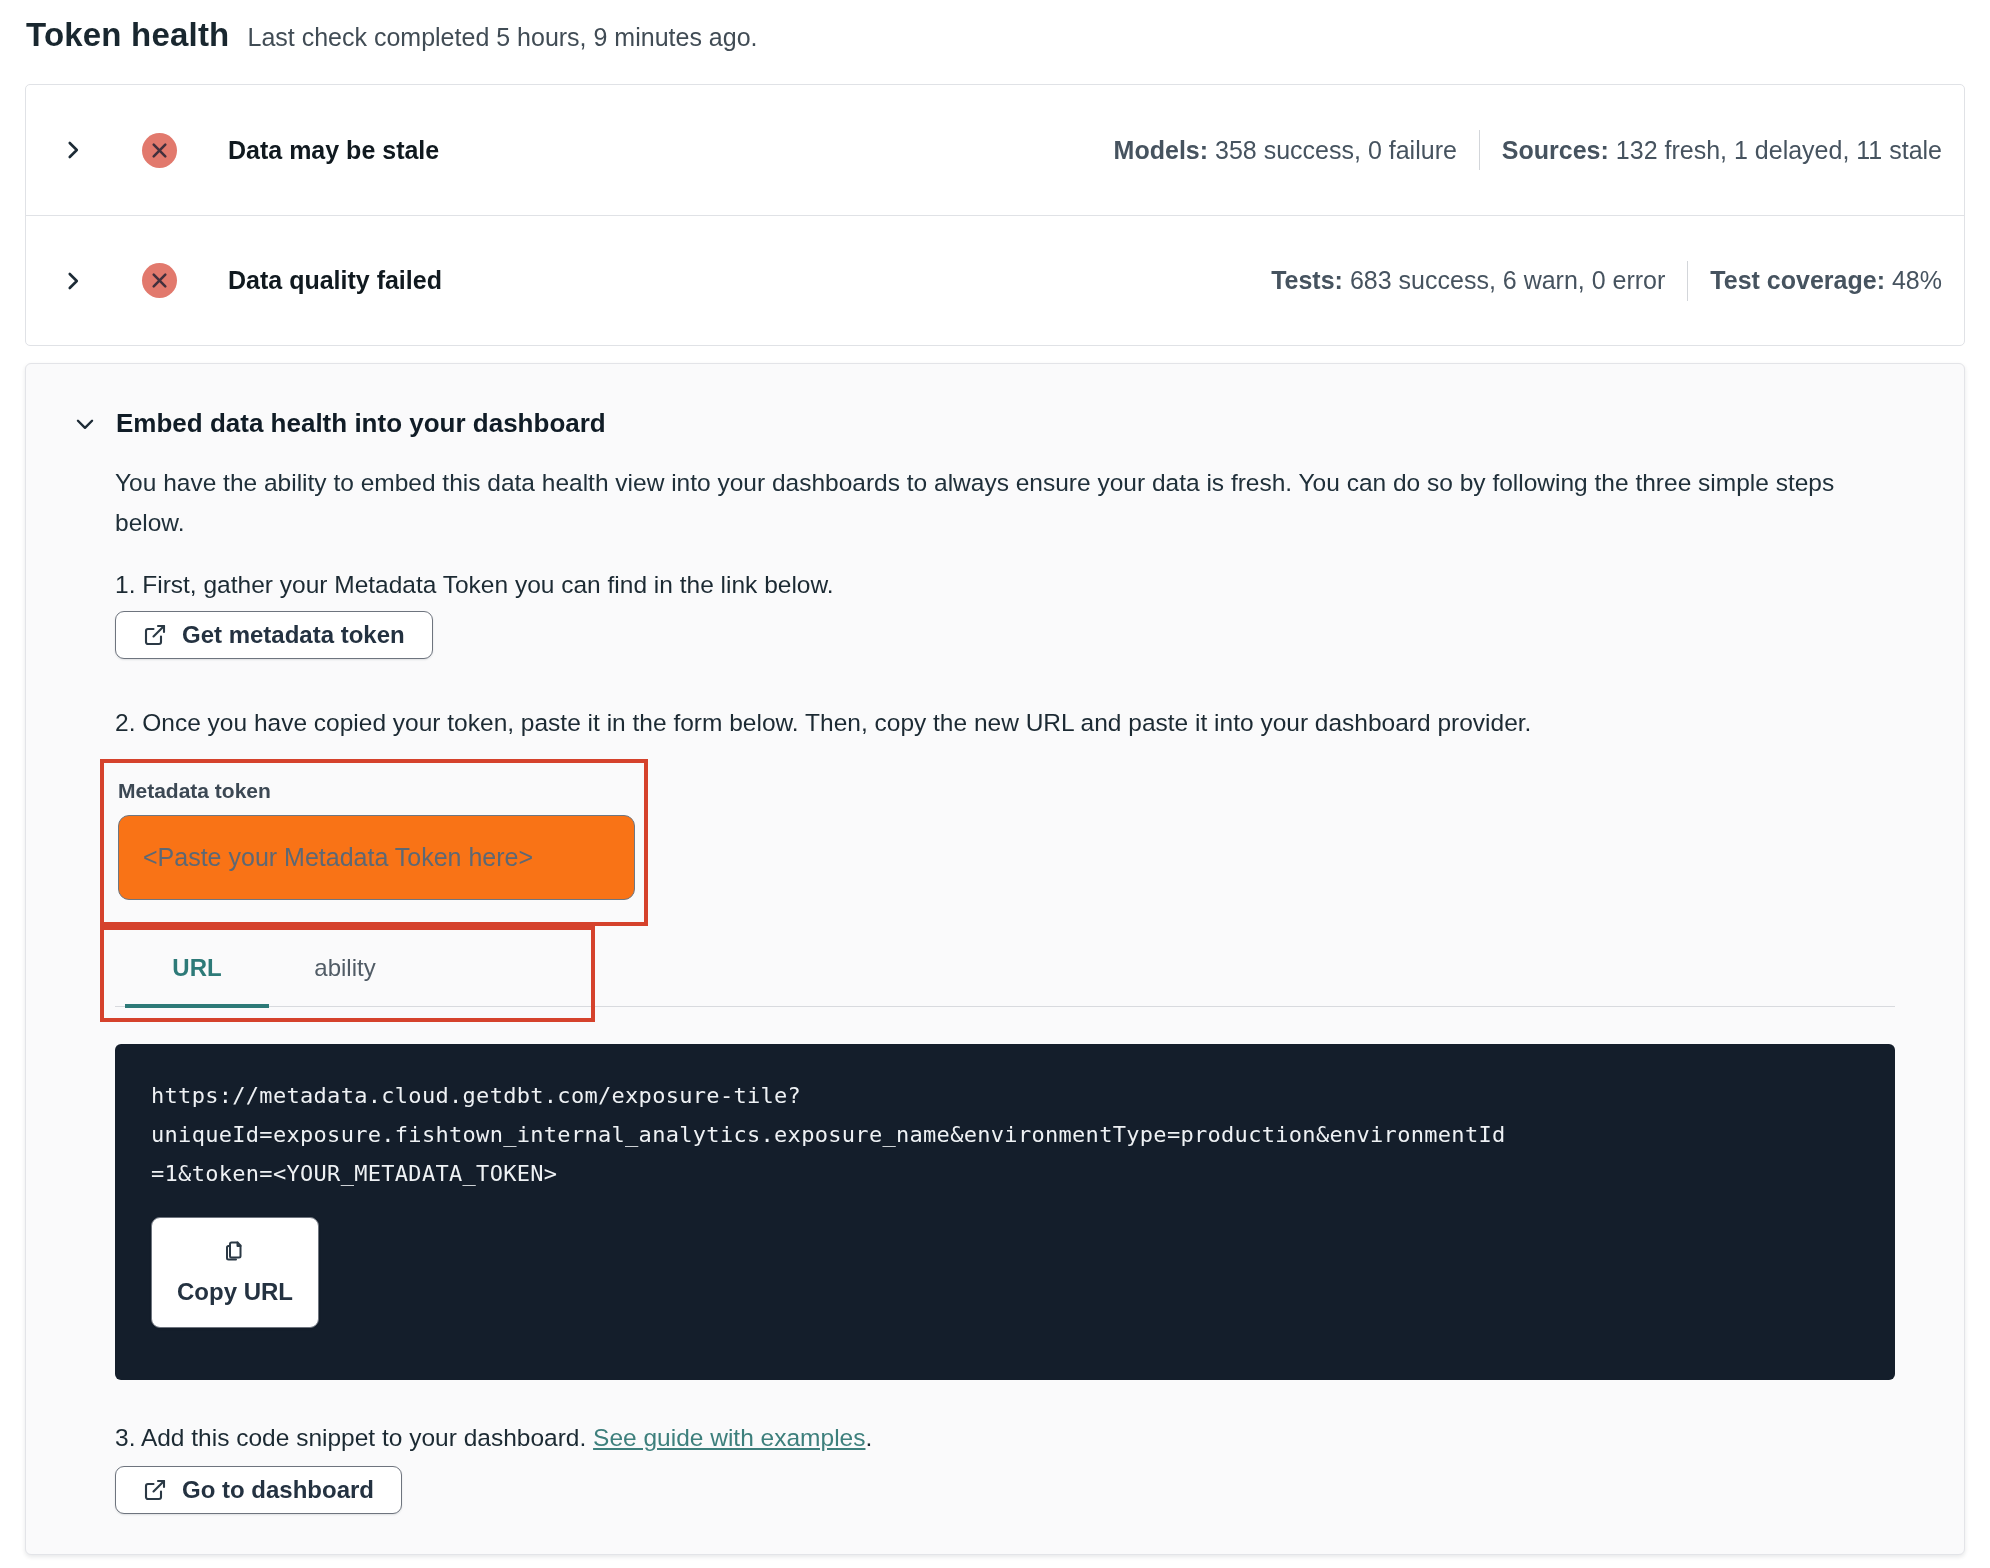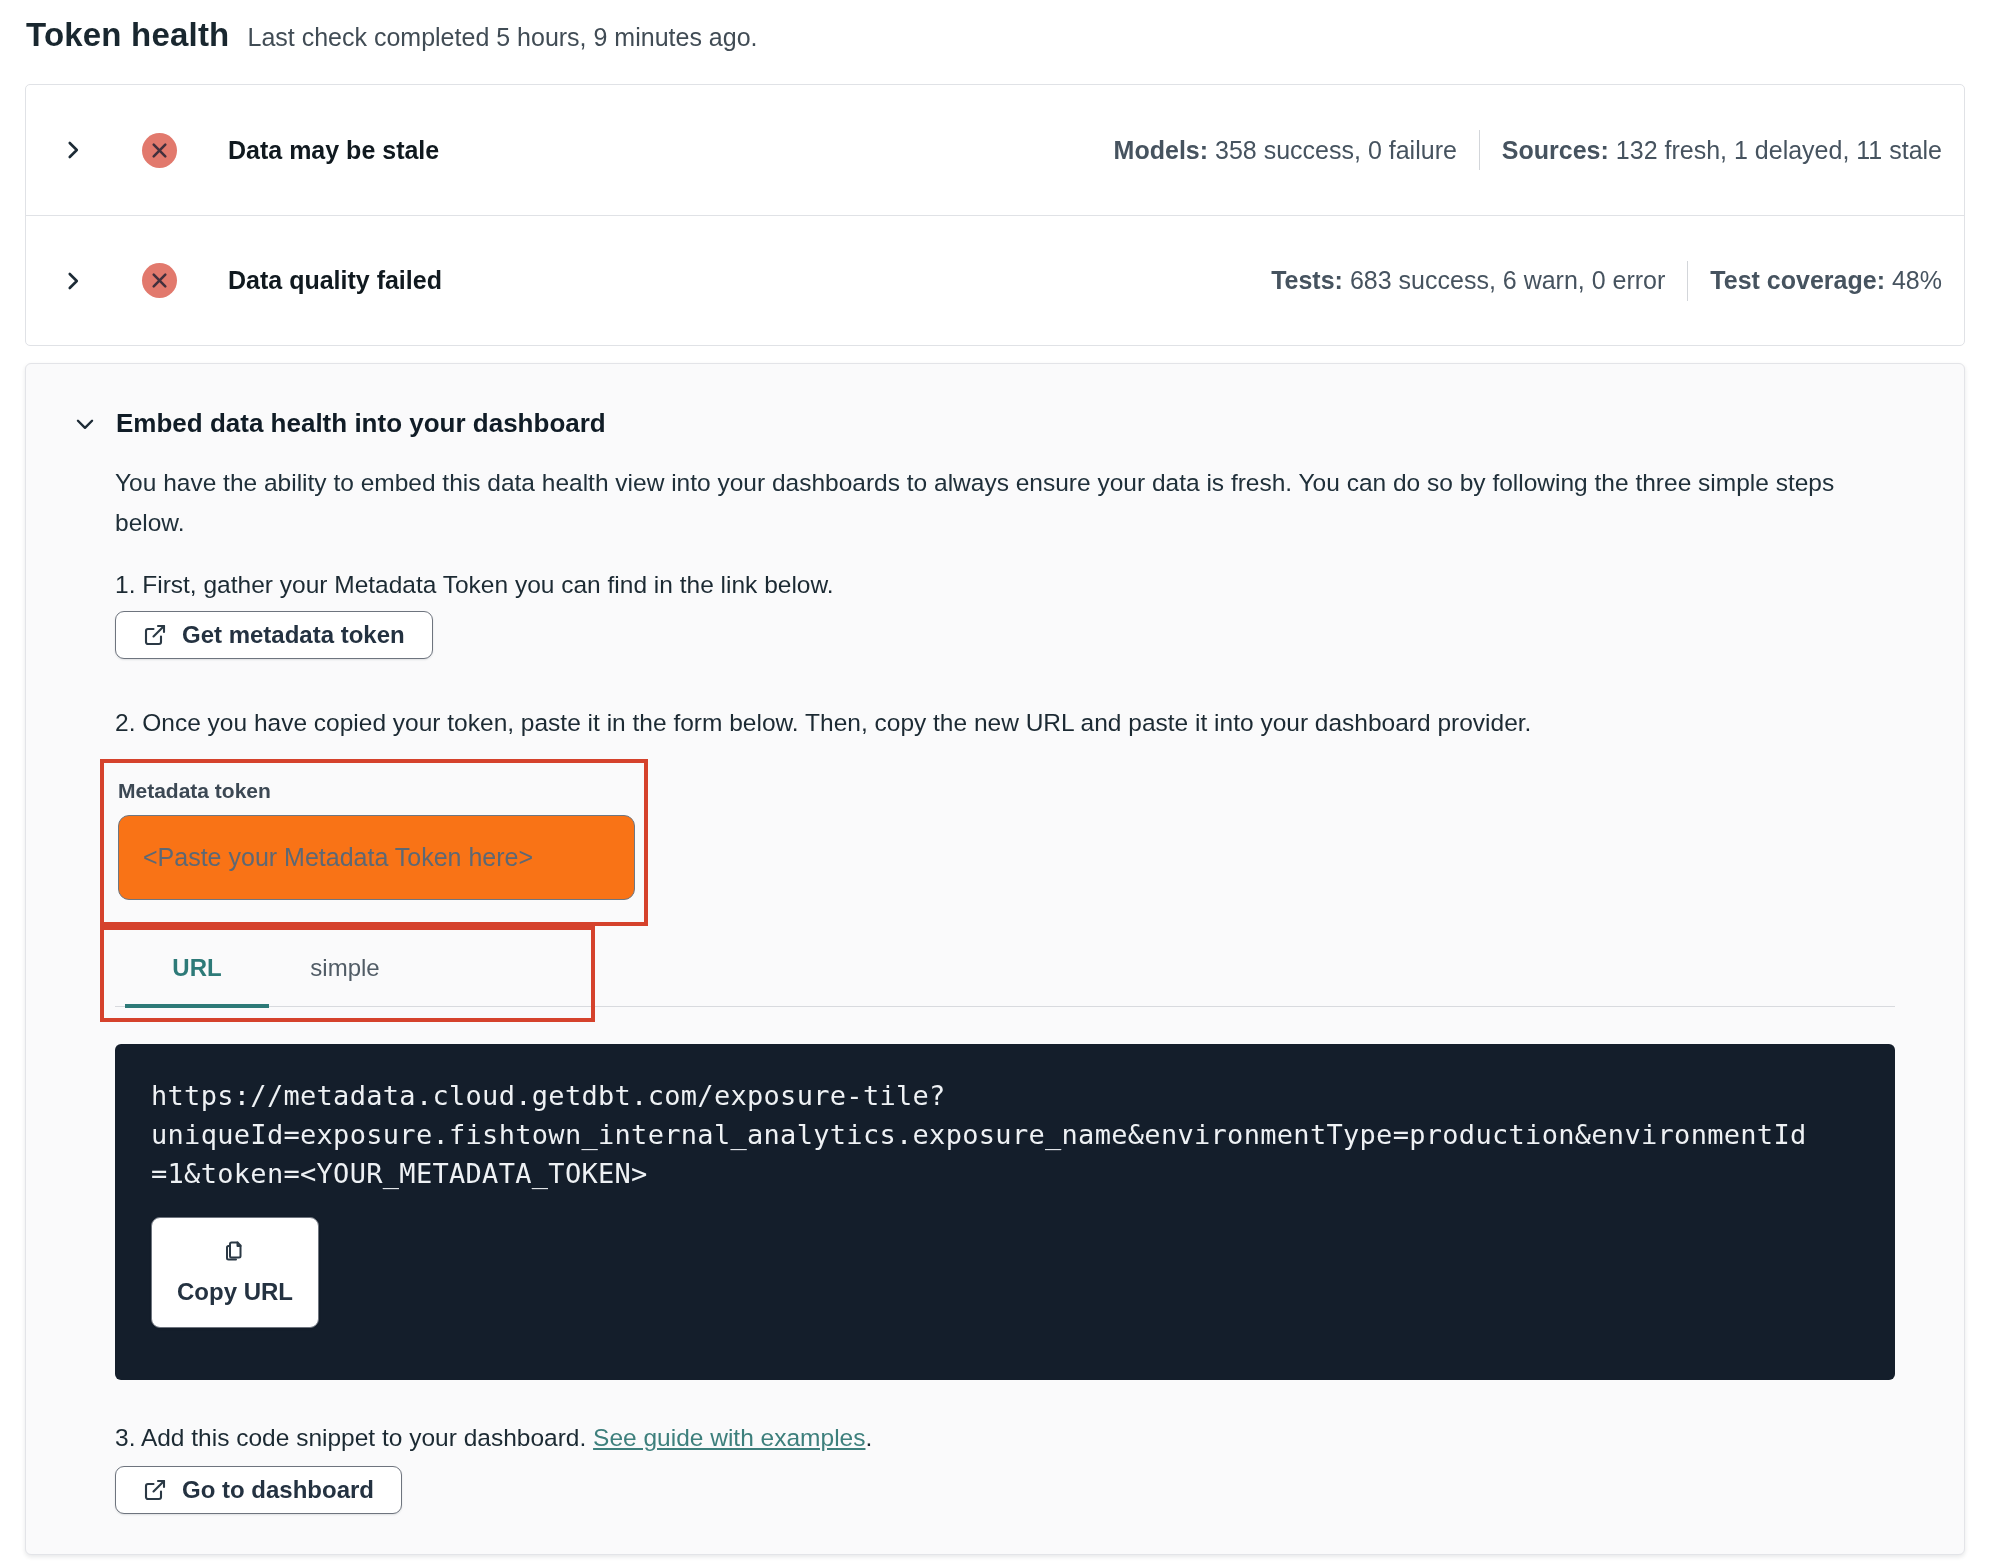--- a/index.html
+++ b/index.html
@@ -87,21 +87,21 @@
     border:4px solid #d5422c; pointer-events:none;
   }
 
   
   .code-block {
     margin-top:16px; width:1780px; background:#141e2b;
     border-radius:6px; padding:32px 36px 52px;
   }
   .code-line {
     font-family:"DejaVu Sans Mono","Liberation Mono",monospace;
-    font-size:27px; line-height:39px; color:#eef1f4;
+    font-size:22px; line-height:39px; color:#eef1f4;
     white-space:pre; letter-spacing:.3px;
   }
   .code-block .btn-outline { margin-top:24px; padding:21px 25px;flex-direction:column; }
 </style>
 </head>
 <body>
 
 <div class="page-header">
   <div class="page-title">Token health</div>
   <div class="page-subtitle">Last check completed 5 hours, 9 minutes ago.</div>
@@ -184,21 +184,21 @@
     <div class="step-text step-2">2. Once you have copied your token, paste it in the form below. Then, copy the new URL and paste it into your dashboard provider.</div>
 
     <div class="anno-box1">
       <div class="token-label">Metadata token</div>
       <input class="token-input" type="text" placeholder="&lt;Paste your Metadata Token here&gt;" style="">
     </div>
 
     <div class="tabs-wrap">
       <div class="tab-strip">
         <div class="tab tab-active">URL</div>
-        <div class="tab tab-inactive">simple</div>
+        <div class="tab tab-inactive">ability</div>
       </div>
       <div class="anno-box2"></div>
     </div>
 
     <div class="code-block">
       <div class="code-line">https://metadata.cloud.getdbt.com/exposure-tile?</div>
       <div class="code-line">uniqueId=exposure.fishtown_internal_analytics.exposure_name&amp;environmentType=production&amp;environmentId</div>
       <div class="code-line">=1&amp;token=&lt;YOUR_METADATA_TOKEN&gt;</div>
       <button class="btn-outline">
         <span>

